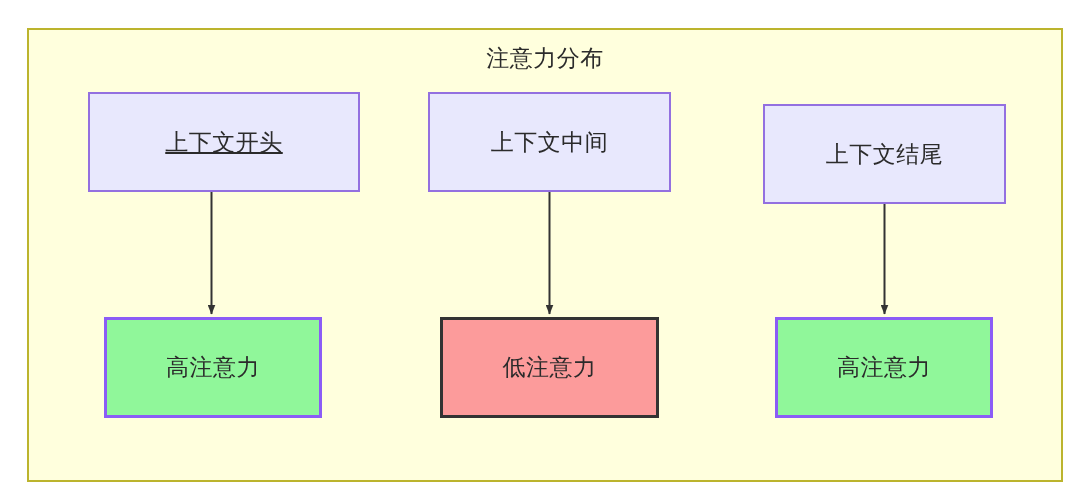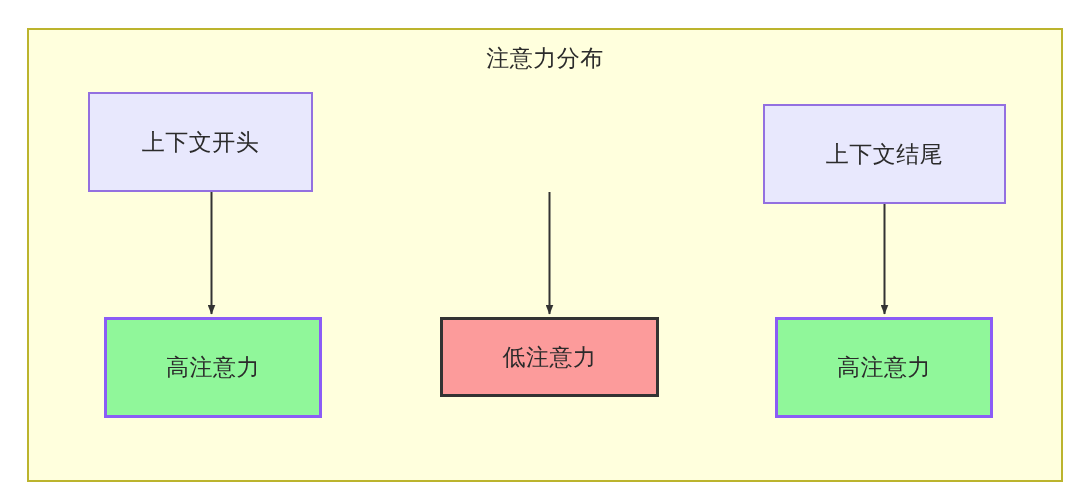--- a/index.html
+++ b/index.html
@@ -69,27 +69,27 @@
     background: #90f79a;
     border: 3px solid #8b5cf6;
   }
 
   .node.low {
     background: #fc9b9b;
     border: 3px solid #333333;
   }
 
   
-  .ctx-start  { left: 88px;  top: 92px; width: 225px; height: 100px; }
+  .ctx-start  { left: 88px;  top: 92px; width: 272px; height: 100px; text-decoration: underline; }
   .ctx-mid    { left: 428px; top: 92px; width: 243px; height: 100px; }
   .ctx-end    { left: 763px; top: 92px; width: 243px; height: 100px; margin-top: 12px; }
 
   
   .att-start  { left: 104px; top: 317px; width: 218px; height: 101px; }
-  .att-mid    { left: 440px; top: 317px; width: 219px; height: 80px; }
+  .att-mid    { left: 440px; top: 317px; width: 219px; height: 101px; }
   .att-end    { left: 775px; top: 317px; width: 218px; height: 101px; }
 
   
   .edges {
     position: absolute;
     left: 0;
     top: 0;
     width: 1080px;
     height: 496px;
     pointer-events: none;
@@ -115,20 +115,21 @@
 
     <line x1="211.5" y1="192" x2="211.5" y2="314" stroke="#333333" stroke-width="2" marker-end="url(#arrowhead)"></line>
 
     <line x1="549.5" y1="192" x2="549.5" y2="314" stroke="#333333" stroke-width="2" marker-end="url(#arrowhead)"></line>
 
     <line x1="884.5" y1="192" x2="884.5" y2="314" stroke="#333333" stroke-width="2" marker-end="url(#arrowhead)"></line>
   </svg>
 
   <div class="node context ctx-start">上下文开头</div>
 
+  <div class="node context ctx-mid">上下文中间</div>
 
   <div class="node context ctx-end">上下文结尾</div>
 
   <div class="node high att-start">高注意力</div>
 
   <div class="node low att-mid">低注意力</div>
 
   <div class="node high att-end">高注意力</div>
 
 </div>

